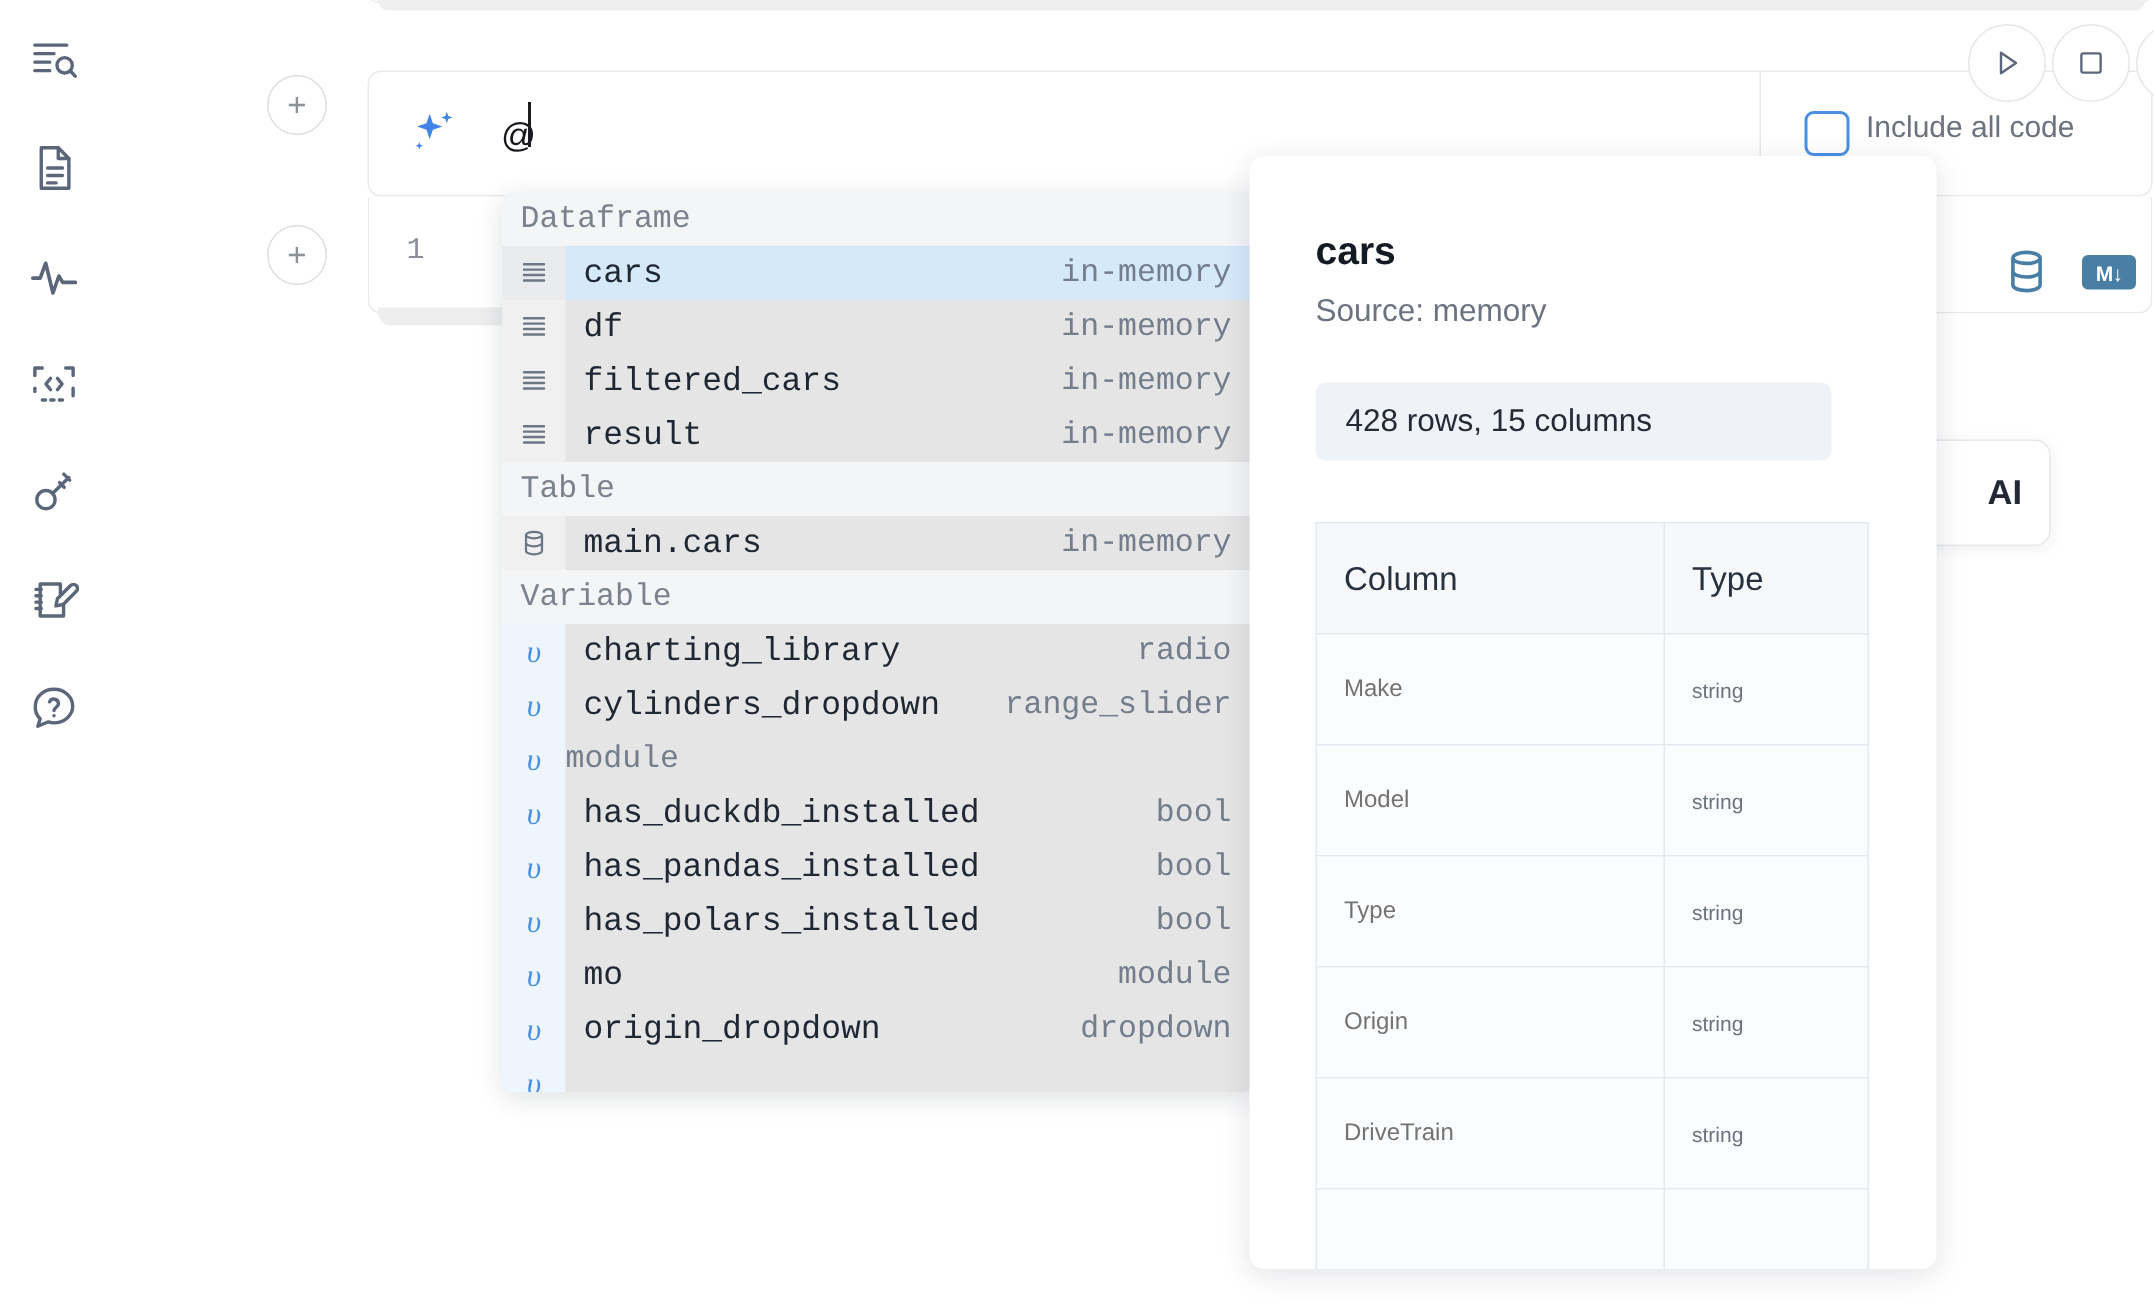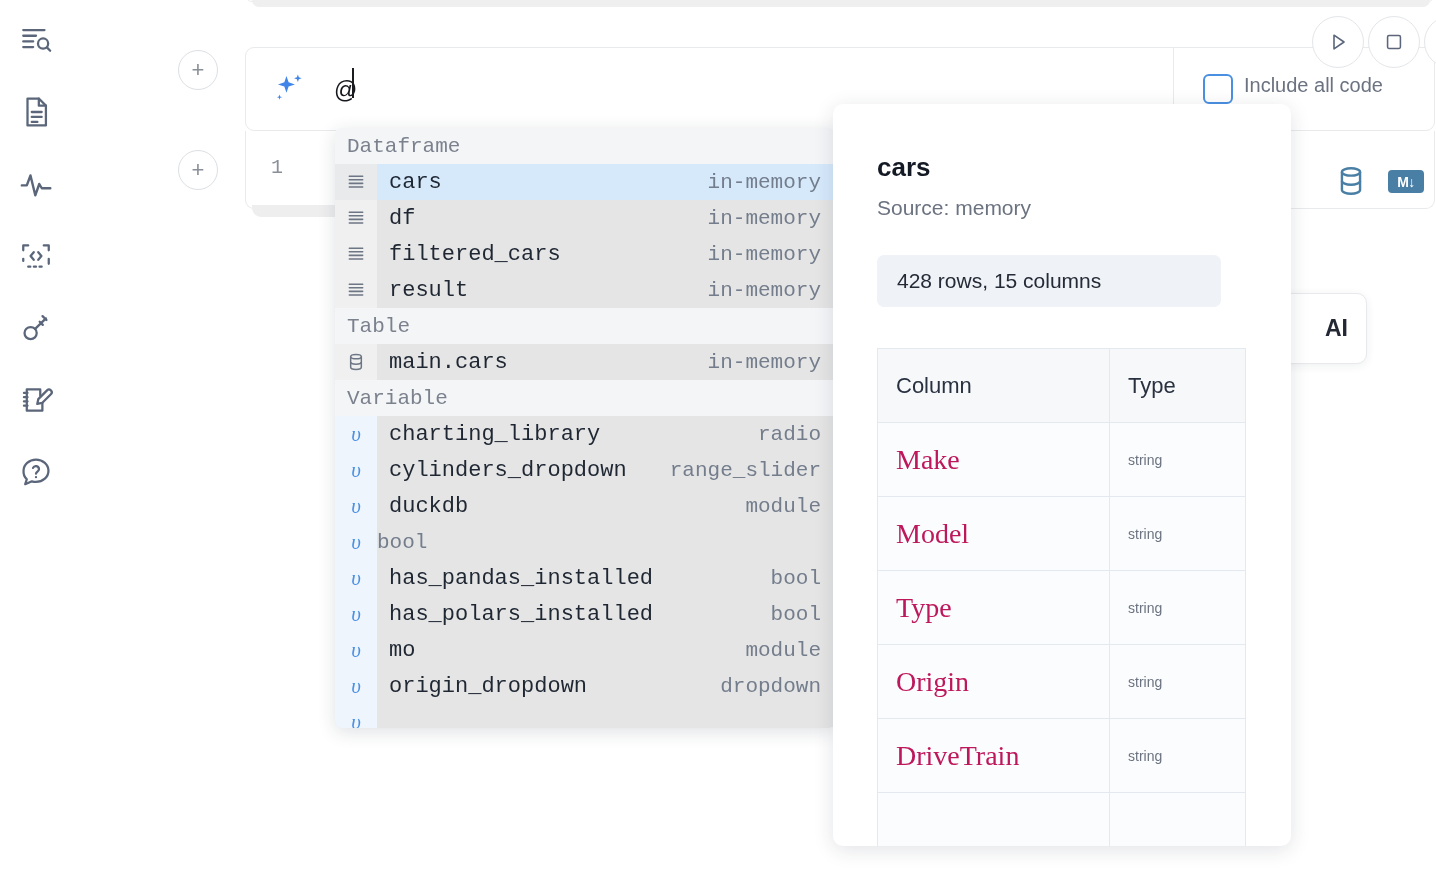--- a/index.html
+++ b/index.html
@@ -346,23 +346,23 @@
     text-align: left;
     vertical-align: middle;
   }
   .pv-table th {
     background: #f6f8fa;
     font-size: 22px;
     font-weight: normal;
     color: #293140;
   }
   .pv-table td.col-name {
-    font-family: Liberation Serif, serif;
-    font-size: 28px;
-    color: #be185d;
+    font-family: Liberation Sans, sans-serif;
+    font-size: 16px;
+    color: #737373;
     background: #fbfcfd;
   }
   .pv-table td.col-type {
     font-size: 14px;
     color: #6b7280;
     background: #fbfcfd;
   }
   .pv-table col.c1 { width: 232px; }
   .pv-table col.c2 { width: 136px; }
 </style>
@@ -538,25 +538,25 @@
           <div class="ac-label">charting_library</div>
           <div class="ac-meta">radio</div>
         </div>
         <div class="ac-item var">
           <div class="ac-gutter">υ</div>
           <div class="ac-label">cylinders_dropdown</div>
           <div class="ac-meta">range_slider</div>
         </div>
         <div class="ac-item var">
           <div class="ac-gutter">υ</div>
-          <div class="ac-label">duckdb</div>
           <div class="ac-meta">module</div>
         </div>
         <div class="ac-item var">
           <div class="ac-gutter">υ</div>
+          <div class="ac-label">has_duckdb_installed</div>
           <div class="ac-meta">bool</div>
         </div>
         <div class="ac-item var">
           <div class="ac-gutter">υ</div>
           <div class="ac-label">has_pandas_installed</div>
           <div class="ac-meta">bool</div>
         </div>
         <div class="ac-item var">
           <div class="ac-gutter">υ</div>
           <div class="ac-label">has_polars_installed</div>

